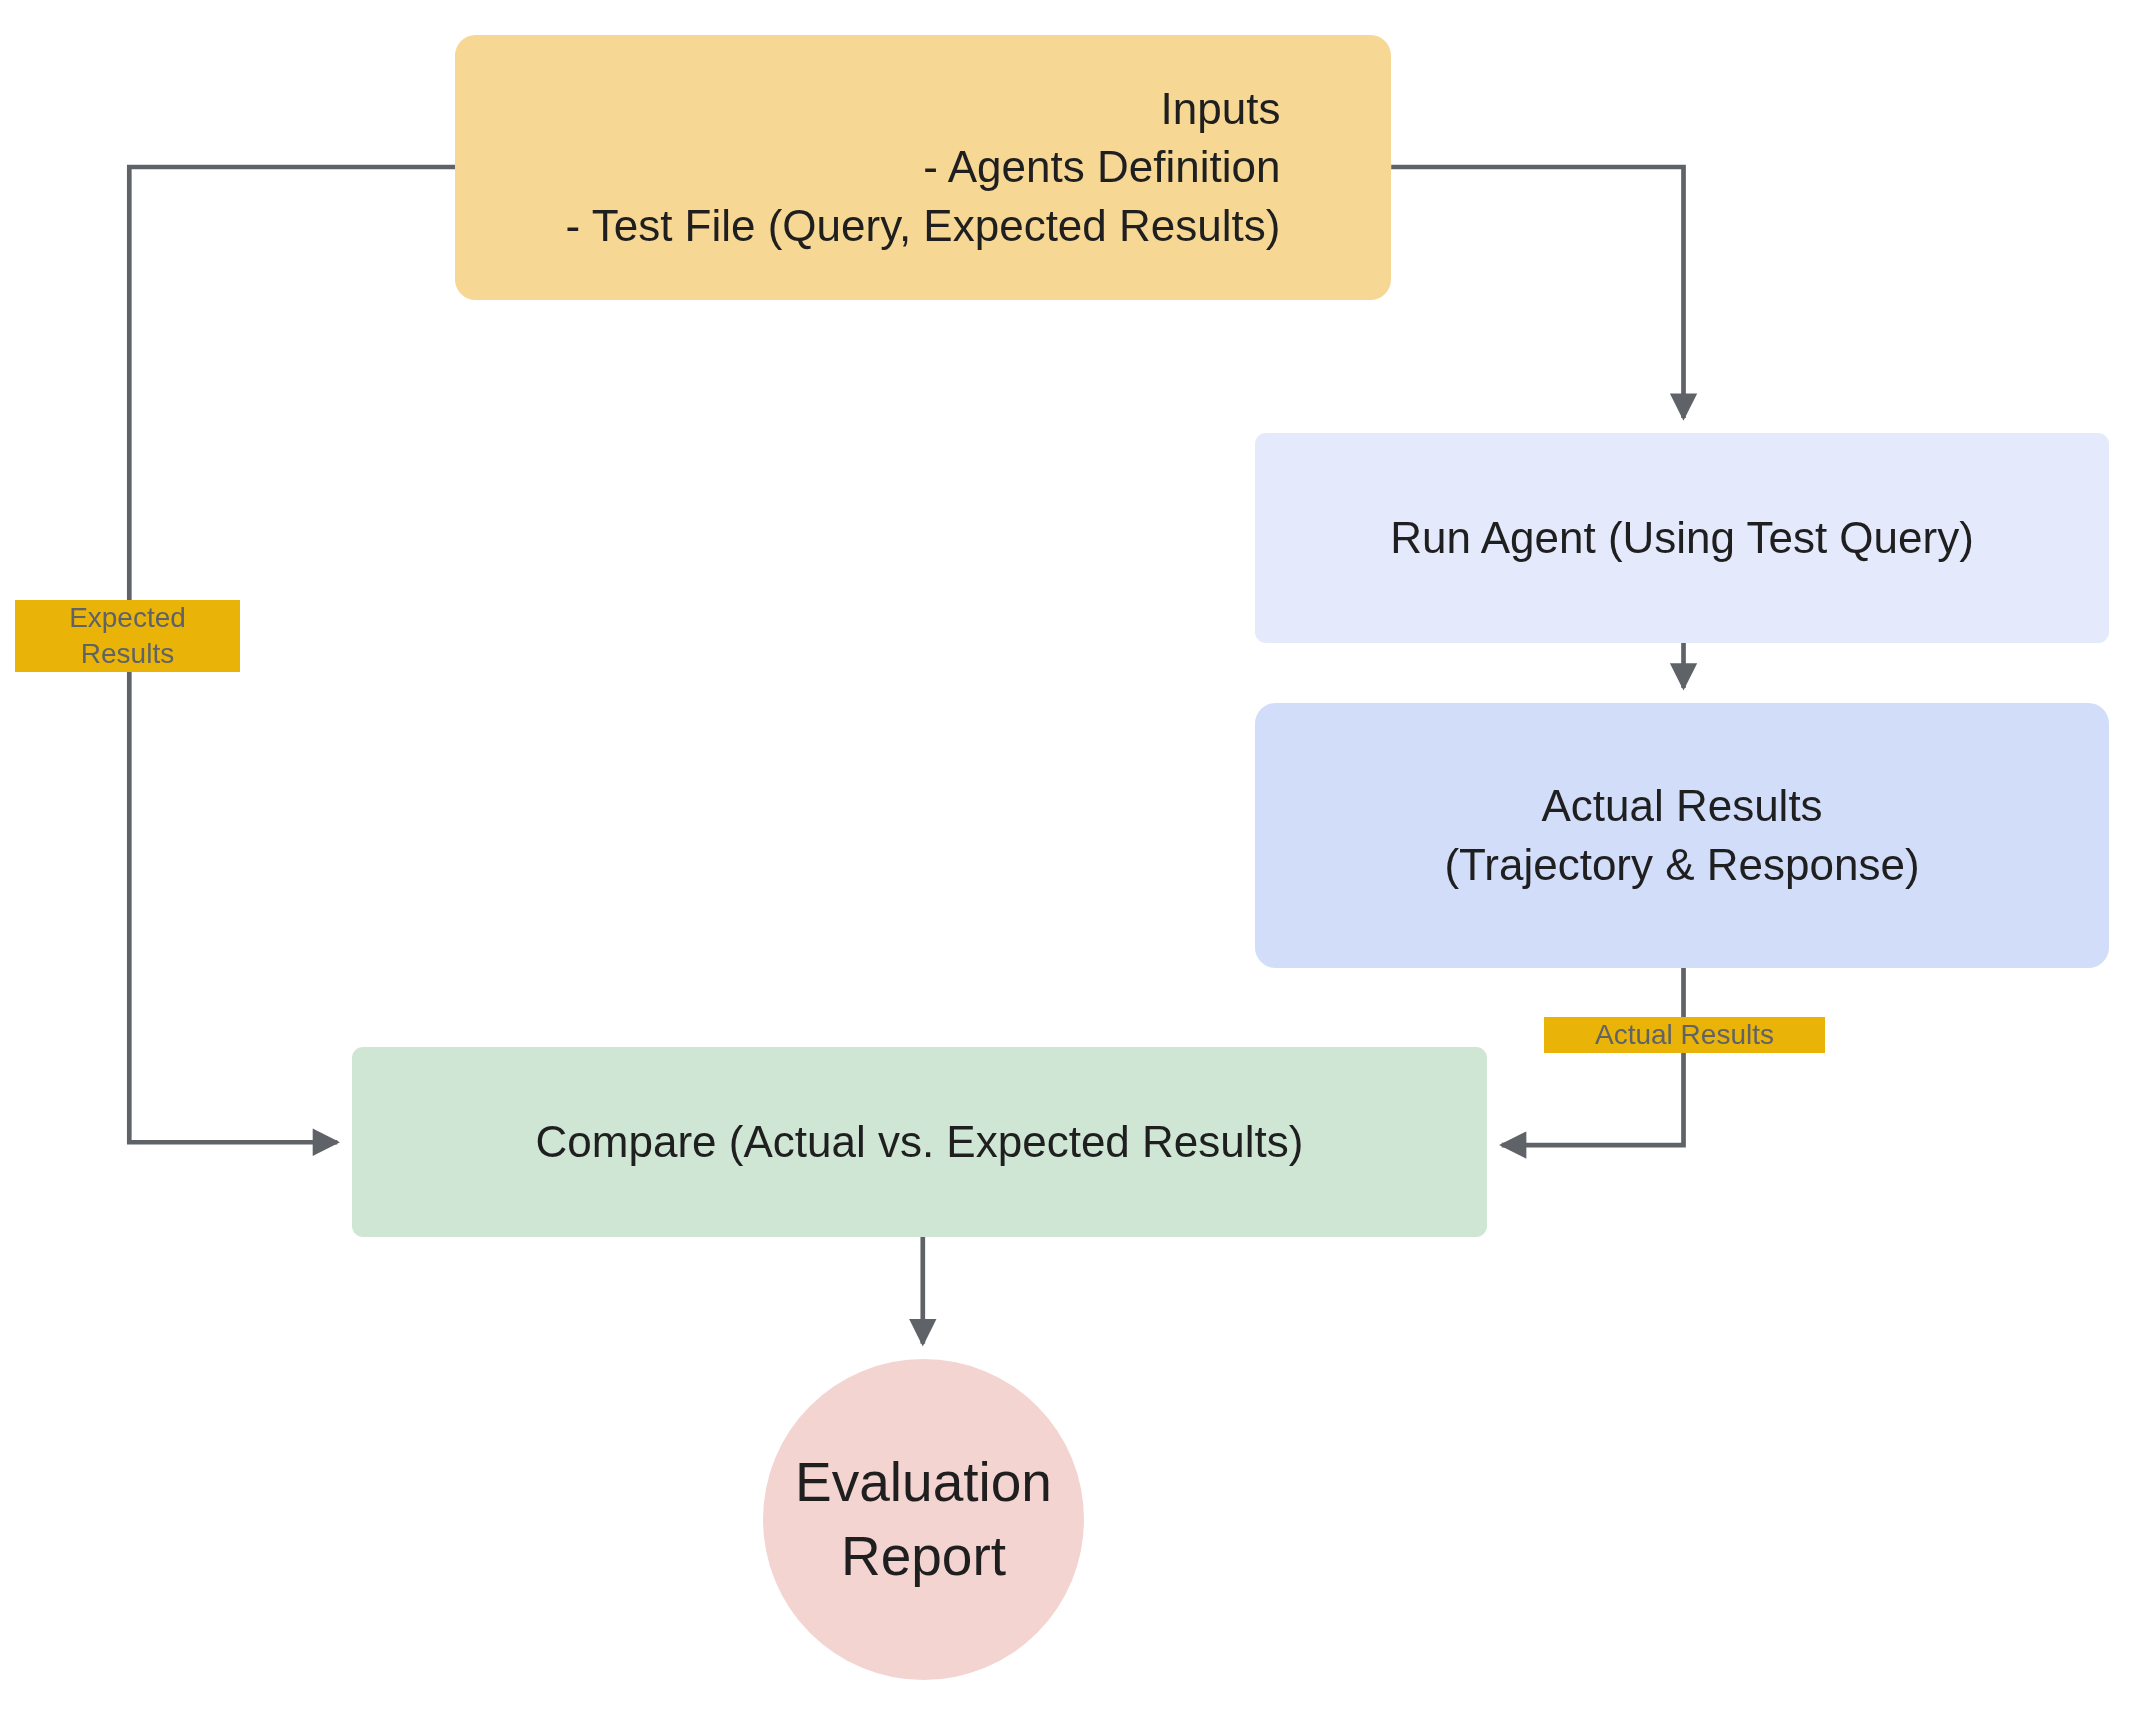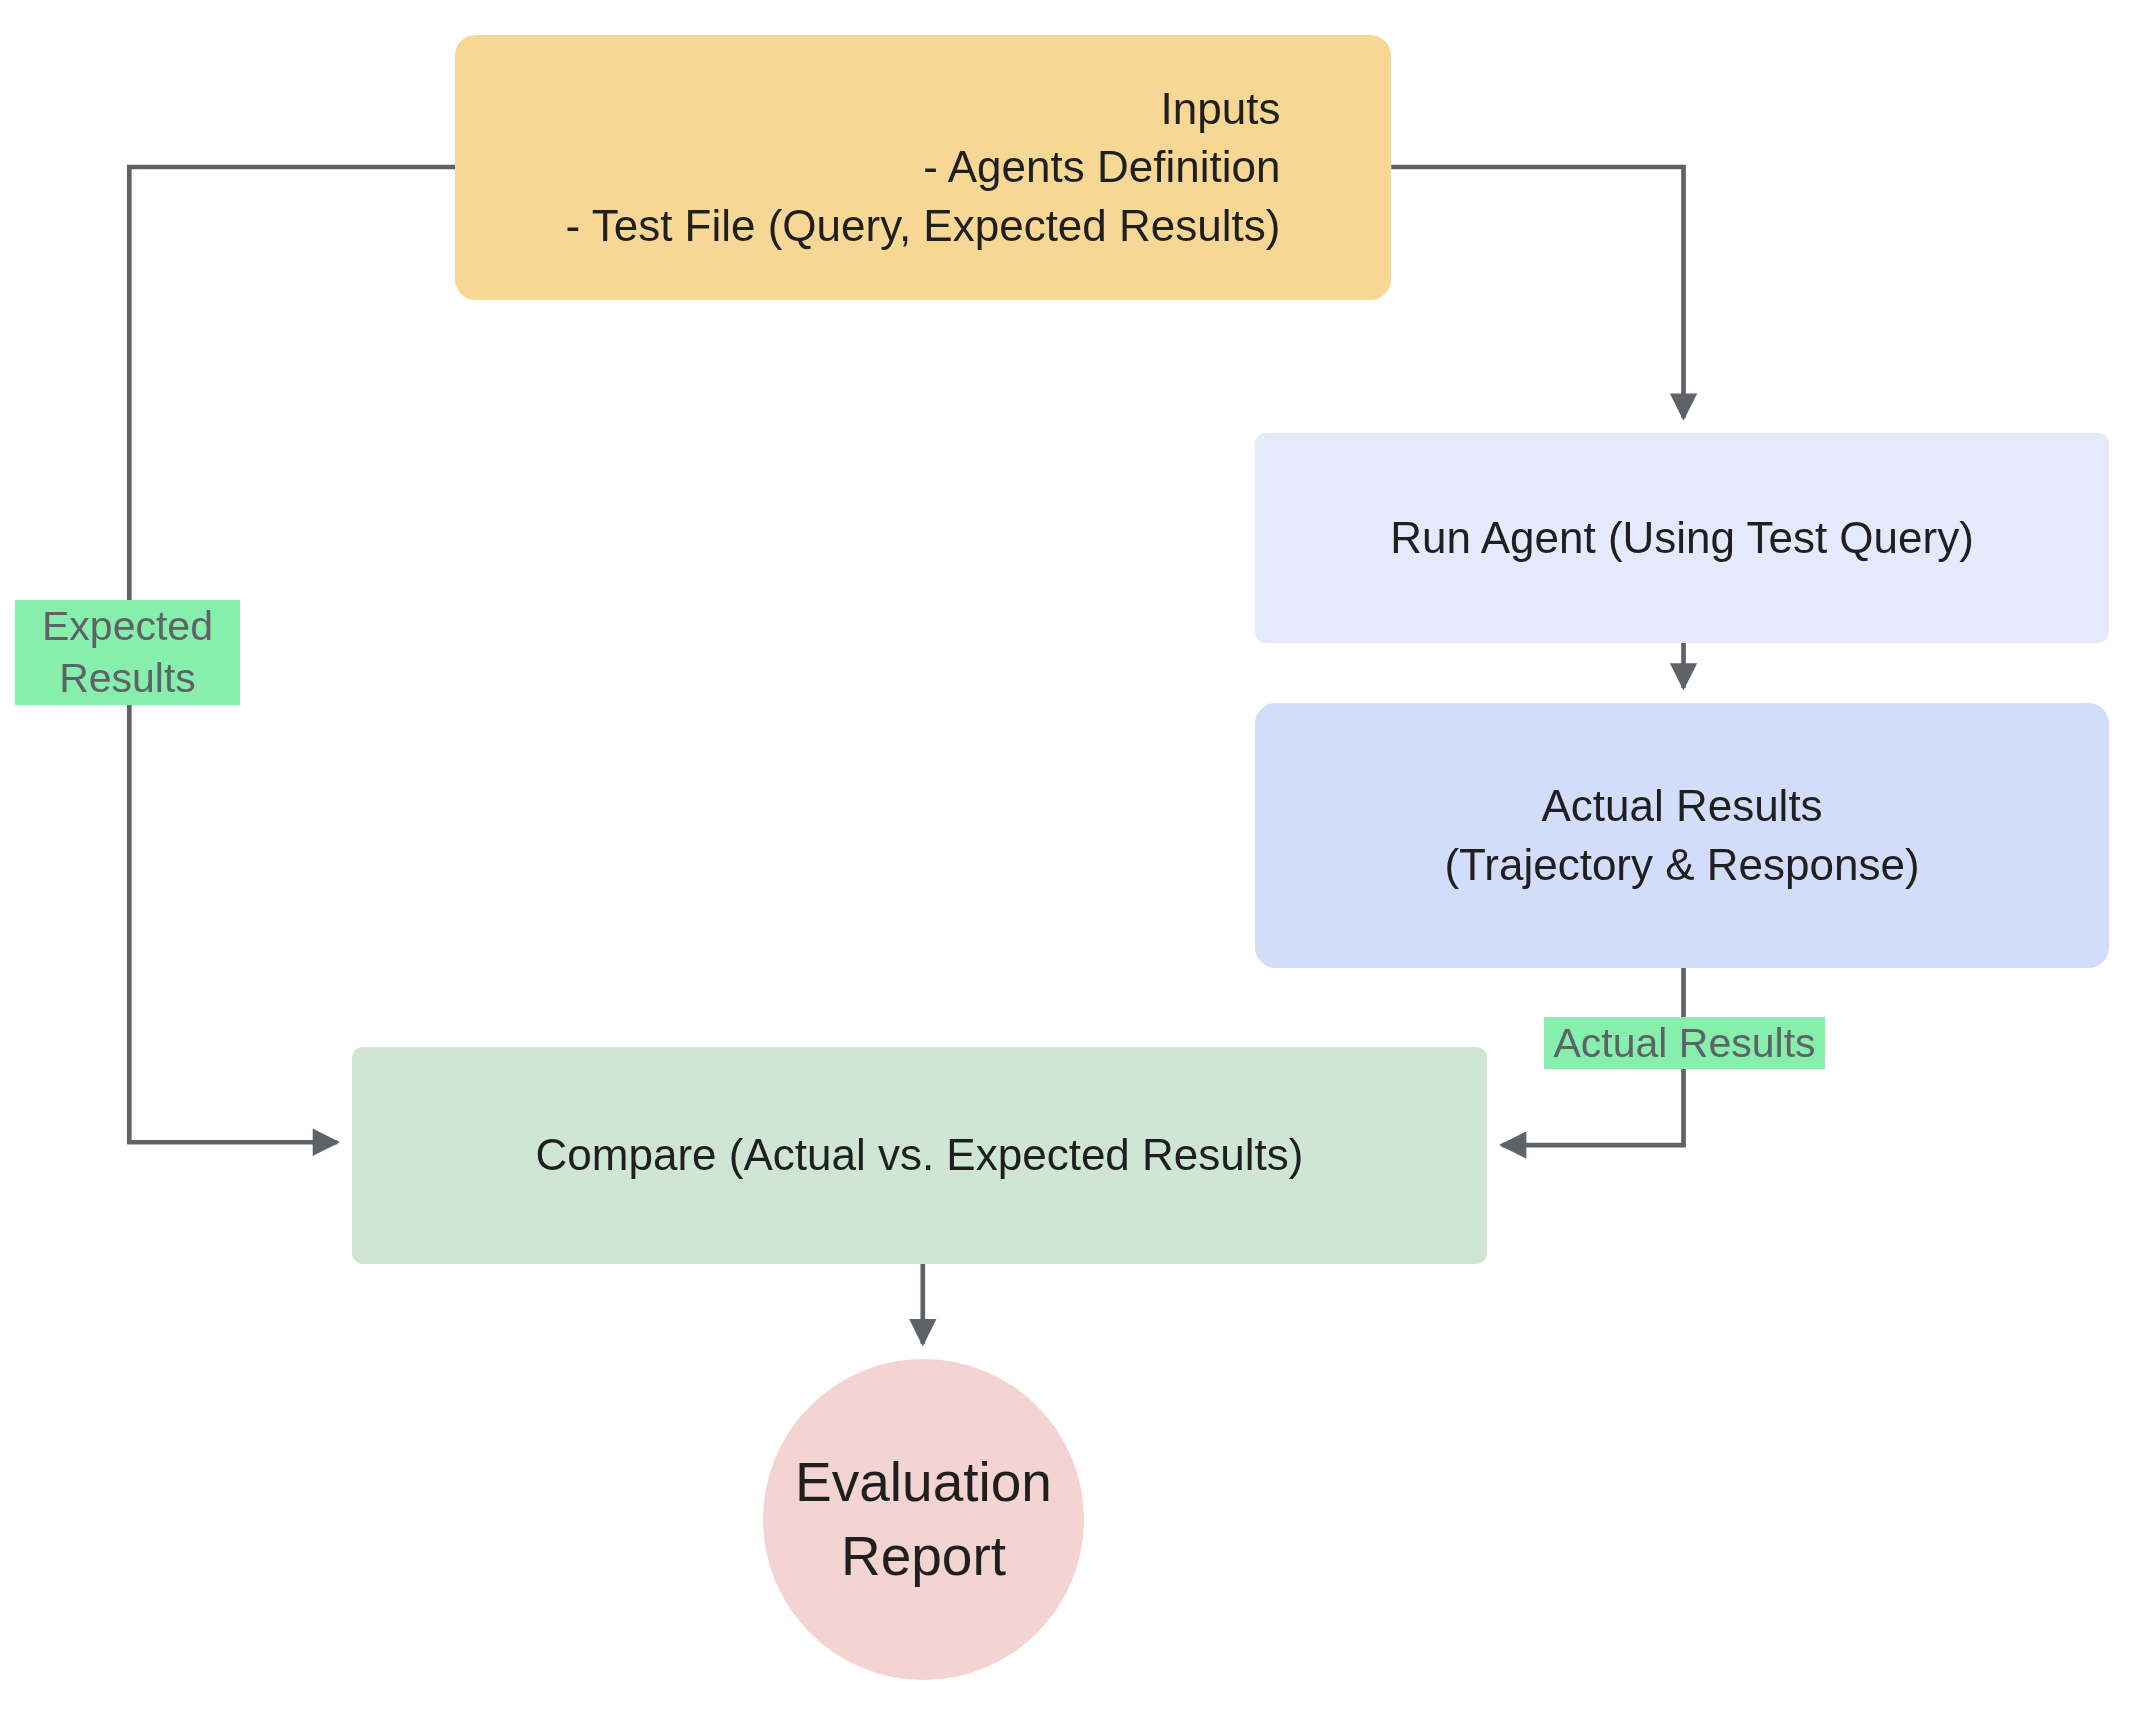--- a/index.html
+++ b/index.html
@@ -61,42 +61,42 @@
     width: 854px;
     height: 265px;
     background: #d2ddf9;
     border-radius: 20.6px;
     font-size: 44px;
   }
   .node-compare {
     left: 352px;
     top: 1047px;
     width: 1135px;
-    height: 217px;
+    height: 190px;
     background: #cfe6d4;
     border-radius: 11.2px;
     font-size: 44px;
   }
   .node-evaluation-report {
     left: 763px;
     top: 1359px;
     width: 321px;
     height: 321px;
     background: #f4d4d1;
     border-radius: 50%;
     font-size: 55px;
   }
   .edge-label {
     position: absolute;
     color: #5f6368;
-    font-size: 41px;
+    font-size: 28px;
     line-height: 1.28;
     text-align: center;
     white-space: pre-line;
-    background: #86efac;
+    background: #eab308;
     padding: 0 5.6px;
     box-sizing: border-box;
   }
   .label-expected-results {
     left: 15px;
     top: 600px;
     width: 225px;
   }
   .label-actual-results {
     left: 1544px;

